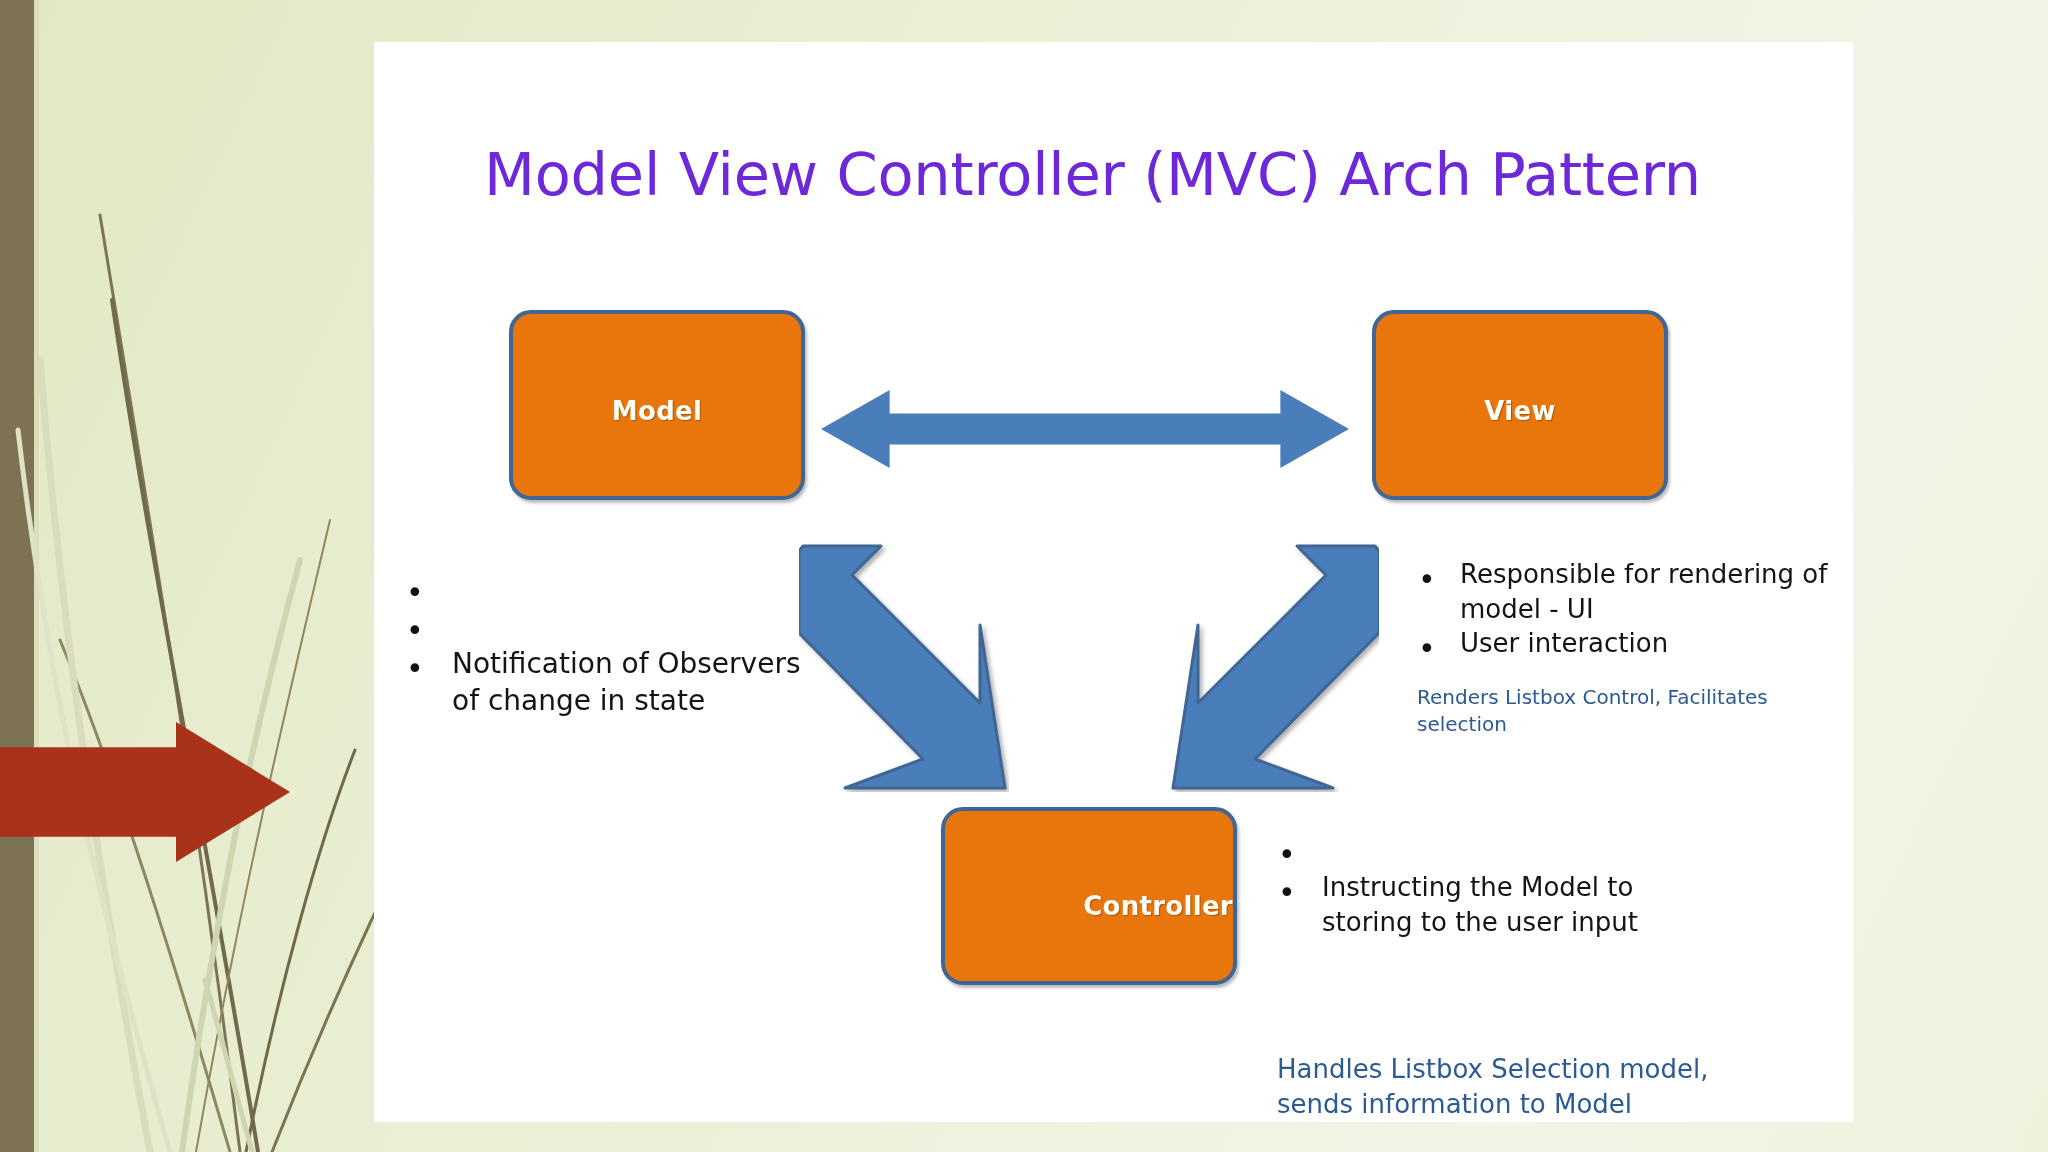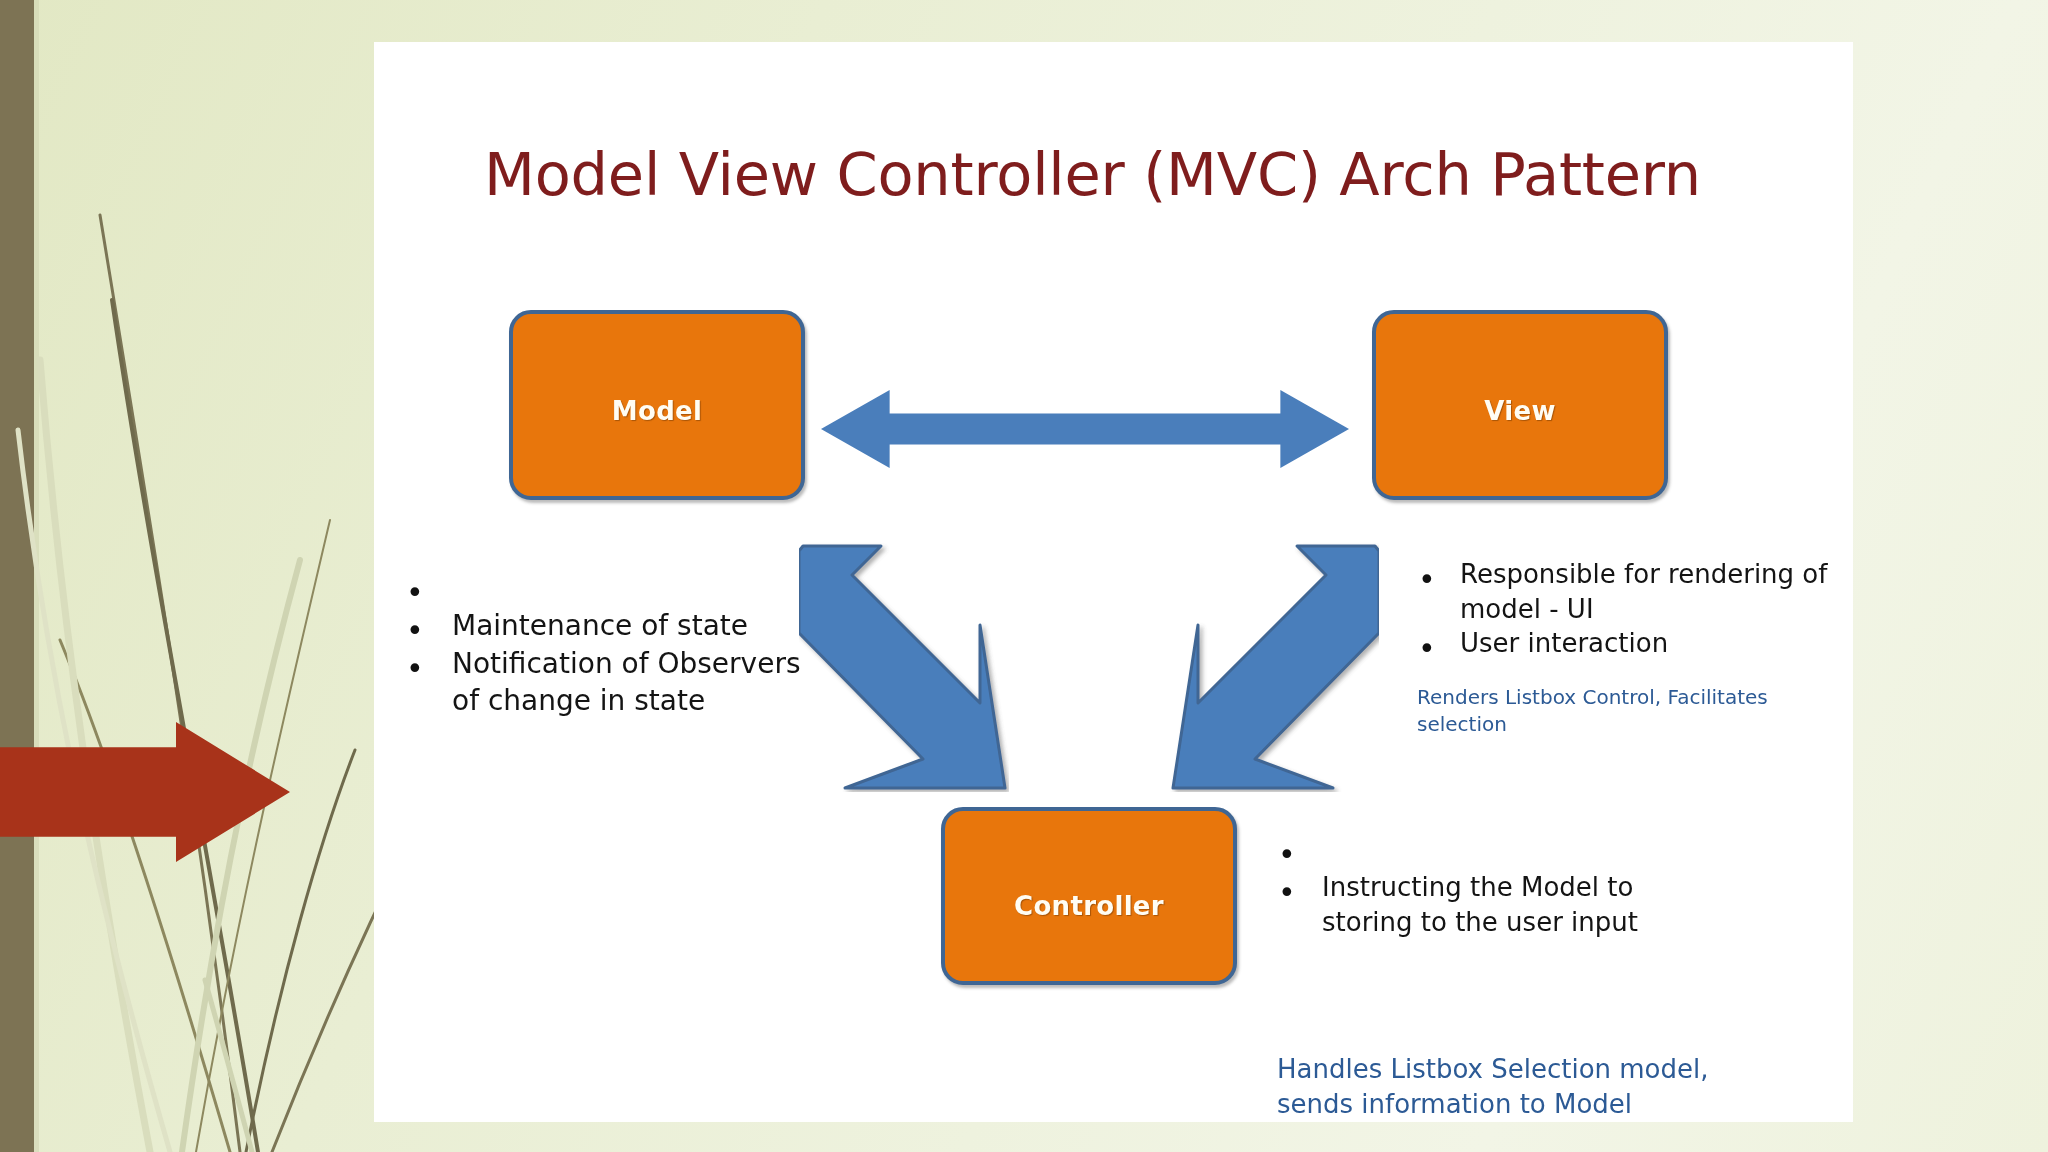--- a/index.html
+++ b/index.html
@@ -27,40 +27,40 @@
 
   
   #content-panel{
     position:absolute;left:374px;top:42px;width:1479px;height:1080px;
     background:#ffffff;overflow:hidden;
   }
 
   
   #slide-title{
     position:absolute;left:110px;top:98px;width:1300px;
-    font-size:59px;font-weight:400;color:#7f1d1d;letter-spacing:-.2px;
+    font-size:59px;font-weight:400;color:#6d28d9;letter-spacing:-.2px;
     white-space:nowrap;
   }
 
   
   .mvc-box{
     position:absolute;background:#e8760c;border:4px solid #3f6694;
     border-radius:22px;
     box-shadow:2px 3px 3px rgba(60,60,60,.35);
     display:flex;align-items:center;justify-content:center;
   }
   .mvc-box .box-label{
     color:#fffdf4;font-weight:bold;font-size:26px;letter-spacing:.3px;
     text-shadow:1px 1px 1px rgba(90,45,0,.45);
   }
   #box-model     {left:135px;top:268px;width:288px;height:182px;}
   #box-model .box-label{transform:translateY(6px);}
   #box-view      {left:998px;top:268px;width:288px;height:182px;}
   #box-view .box-label{transform:translateY(6px);}
-  #box-controller{left:567px;top:765px;width:288px;height:170px;}
+  #box-controller{left:567px;top:765px;width:288px;height:170px;justify-content:flex-end;}
   #box-controller .box-label{transform:translateY(10px);}
 
   
   
   #arrow-model-view{
     position:absolute;left:447px;top:348px;width:528px;height:78px;
     background:#4a7ebb;
     clip-path:polygon(0 50%,13% 0,13% 30%,87% 30%,87% 0,100% 50%,87% 100%,87% 70%,13% 70%,13% 100%);
     filter:drop-shadow(2px 2px 2px rgba(70,70,70,.4));
   }
@@ -162,21 +162,20 @@
   <div class="mvc-box" id="box-controller">
     <span class="box-label">Controller</span>
   </div>
 
   <div class="bullet-list" id="list-model">
     <div class="bullet-row">
       <span class="bullet-dot">•</span>
     </div>
     <div class="bullet-row">
       <span class="bullet-dot">•</span>
-      <span class="bullet-text">Maintenance of state</span>
     </div>
     <div class="bullet-row">
       <span class="bullet-dot">•</span>
       <span class="bullet-text">Notification of Observers  of change in state</span>
     </div>
   </div>
 
   <div class="bullet-list" id="list-view">
     <div class="bullet-row">
       <span class="bullet-dot">•</span>

